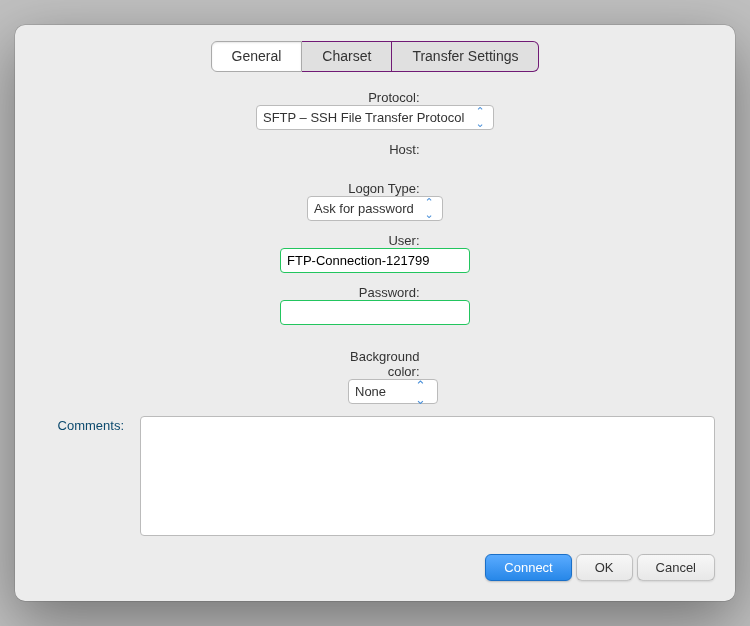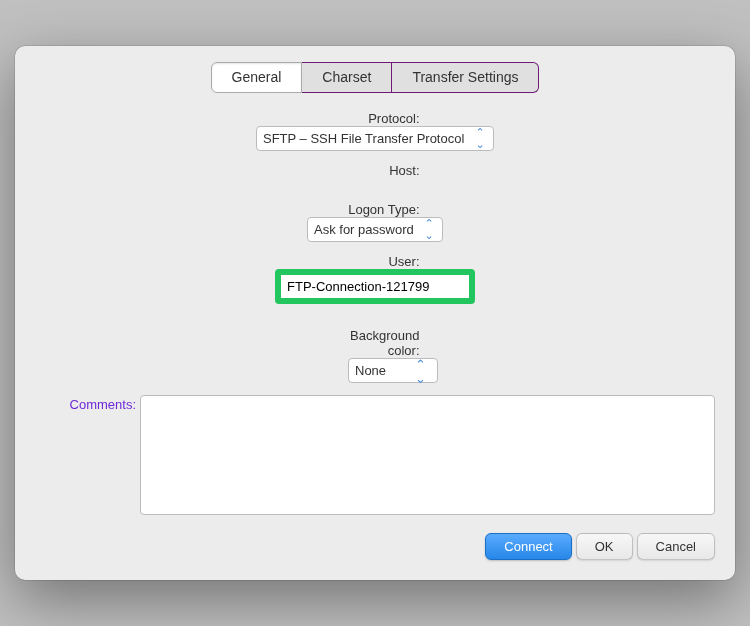--- a/index.html
+++ b/index.html
@@ -81,21 +81,21 @@
       flex-shrink: 0;
     }
 
     .form-control {
       flex: 1;
     }
 
     .input-text {
       width: 100%;
       padding: 4px 6px;
-      border: 6px solid #22c55e;
+      border: 1px solid #22c55e;
       border-radius: 4px;
       background: #fff;
       font-size: 13px;
       outline: none;
     }
 
     .select-wrapper {
       position: relative;
       width: 100%;
       border-radius: 11px;
@@ -213,22 +213,22 @@
 
     .comments-label-row {
       display: flex;
       align-items: flex-start;
       margin-bottom: 4px;
     }
 
     .comments-label {
       width: 105px;
       text-align: right;
-      padding-right: 4px;
-      color: #6d28d9;
+      padding-right: 16px;
+      color: #0c4a6e;
       padding-top: 2px;
     }
 
     .comments-textarea {
       flex: 1;
       height: 120px;
       border: 1px solid #bbb;
       border-radius: 4px;
       background: #fff;
       resize: none;
@@ -315,20 +315,26 @@
     </div>
   </div>
 
   <div class="form-row">
     <div class="form-label">User:</div>
     <div class="form-control">
       <input type="text" class="input-text" value="FTP-Connection-121799" style="">
     </div>
   </div>
 
+  <div class="form-row">
+    <div class="form-label">Password:</div>
+    <div class="form-control">
+      <input type="password" class="input-text" value="" style="">
+    </div>
+  </div>
 
   <div class="divider"></div>
 
   <div class="form-row">
     <div class="form-label">Background color:</div>
     <div class="form-control">
       <div class="bg-select-wrapper">
         <select class="bg-select">
           <option value="None">None</option>
         </select>

